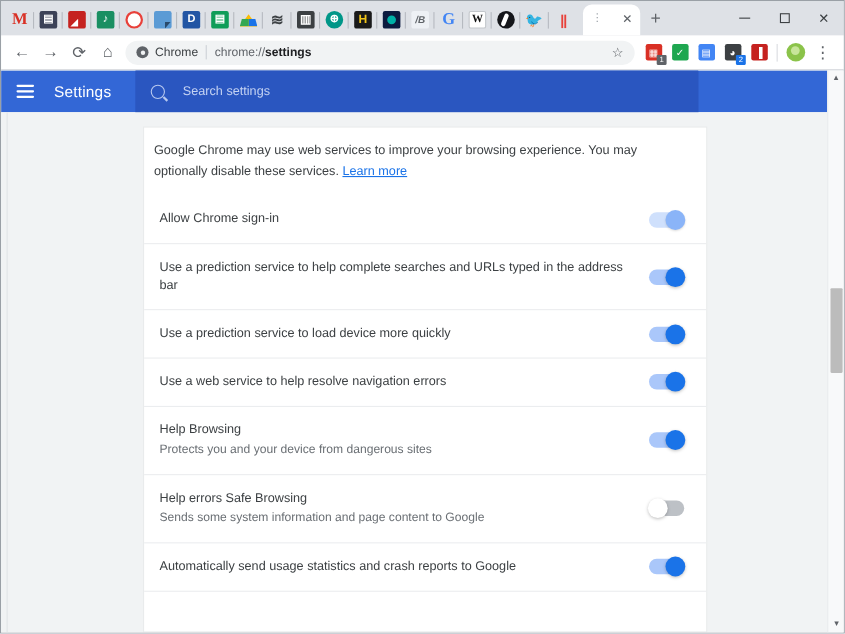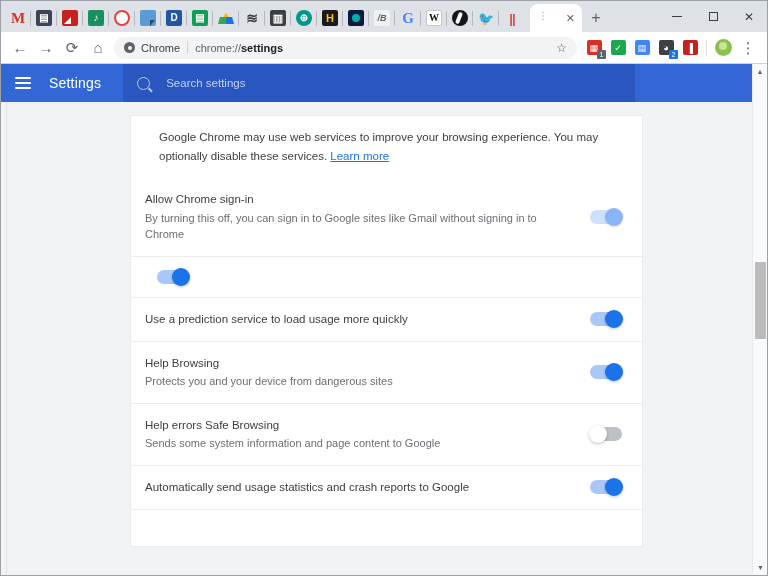--- a/index.html
+++ b/index.html
@@ -196,21 +196,21 @@
   .row {
     padding: 13px 20px 13px 12px;
     border-bottom: 1px solid #ebedef;
     display: flex; align-items: center;
     min-height: 36px;
   }
   .row:last-child { border-bottom:none; }
   .row-text { flex: 1; padding-left: 2px; min-width:0;}
   .row-title { font-size: 11.5px; color:#3c4043; line-height:1.45; }
   .row-sub { font-size: 11px; color:#6a6f74; line-height:1.5; margin-top:2px;}
-  .intro { padding: 12px 20px 13px 28px; }
+  .intro { padding: 12px 20px 13px 9px; }
   .intro-text { font-size: 11.5px; color:#3c4043; line-height:1.62; }
   .link { color:#1a73e8; }
 
   
   .toggle { width:32px;height:14px;border-radius:7px;position:relative;flex:0 0 auto;margin-left:14px;}
   .toggle .knob{position:absolute;top:-2px;width:18px;height:18px;border-radius:50%;box-shadow:0 1px 3px rgba(0,0,0,.25);}
   .toggle.on { background:#aac7fa; }
   .toggle.on .knob { right:-1px; background:#1a73e8; }
   .toggle.on.faded { background:#cfe0fc; }
   .toggle.on.faded .knob { background:#8ab4f8; box-shadow:0 1px 2px rgba(0,0,0,.15);}
@@ -376,34 +376,44 @@
             <div class="intro-text">
               <span>Google Chrome may use web services to improve your browsing experience. You may optionally disable these services.</span>
               <a class="link" href="#">Learn more</a>
             </div>
           </div>
 
           <div id="rows">
               <div class="row">
                 <div class="row-text">
                   <div class="row-title">Allow Chrome sign-in</div>
-                  <div class="row-sub">By turning this off, you can sign in to Google sites like Gmail without signing in to Chrome</div>
                 </div>
                 <div class="toggle on faded">
                   <span class="knob"></span>
                 </div>
               </div>
               <div class="row">
+                <div class="row-text">
+                  <div class="row-title">Use a prediction service to help complete searches and URLs typed in the address bar</div>
+                </div>
                 <div class="toggle on">
                   <span class="knob"></span>
                 </div>
               </div>
               <div class="row">
                 <div class="row-text">
-                  <div class="row-title">Use a prediction service to load usage more quickly</div>
+                  <div class="row-title">Use a prediction service to load device more quickly</div>
+                </div>
+                <div class="toggle on">
+                  <span class="knob"></span>
+                </div>
+              </div>
+              <div class="row">
+                <div class="row-text">
+                  <div class="row-title">Use a web service to help resolve navigation errors</div>
                 </div>
                 <div class="toggle on">
                   <span class="knob"></span>
                 </div>
               </div>
               <div class="row">
                 <div class="row-text">
                   <div class="row-title">Help Browsing</div>
                   <div class="row-sub">Protects you and your device from dangerous sites</div>
                 </div>

